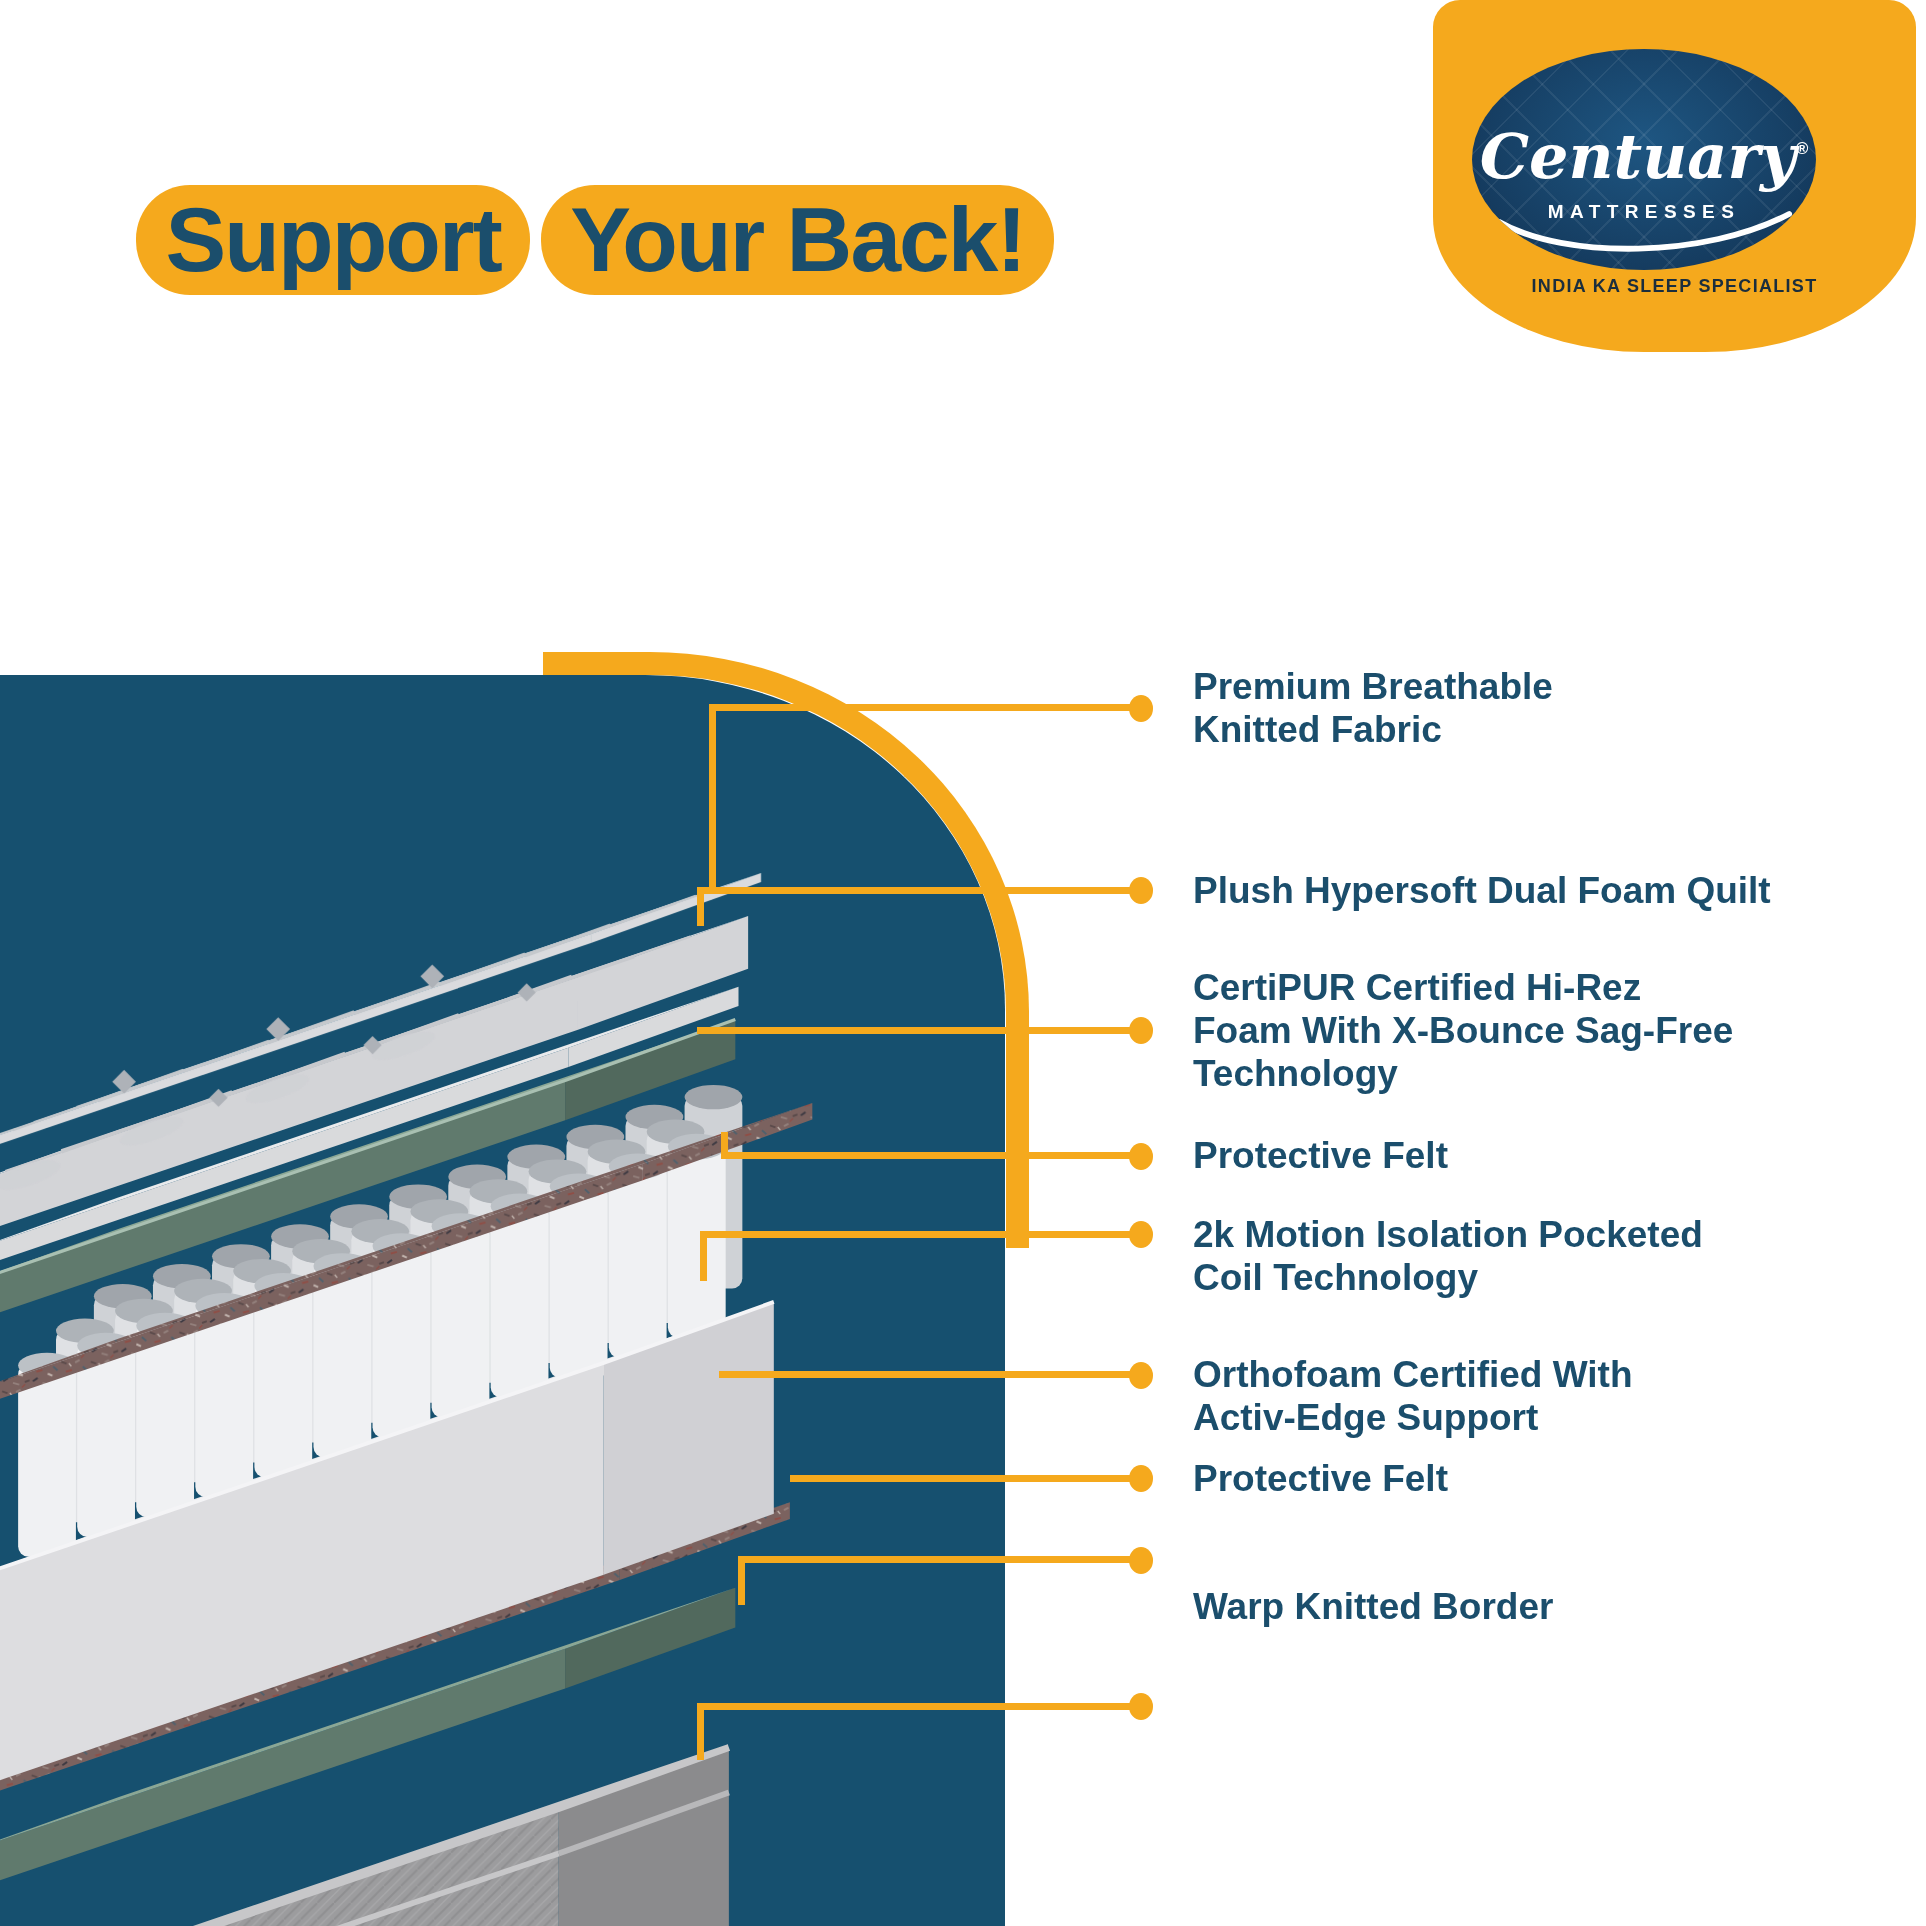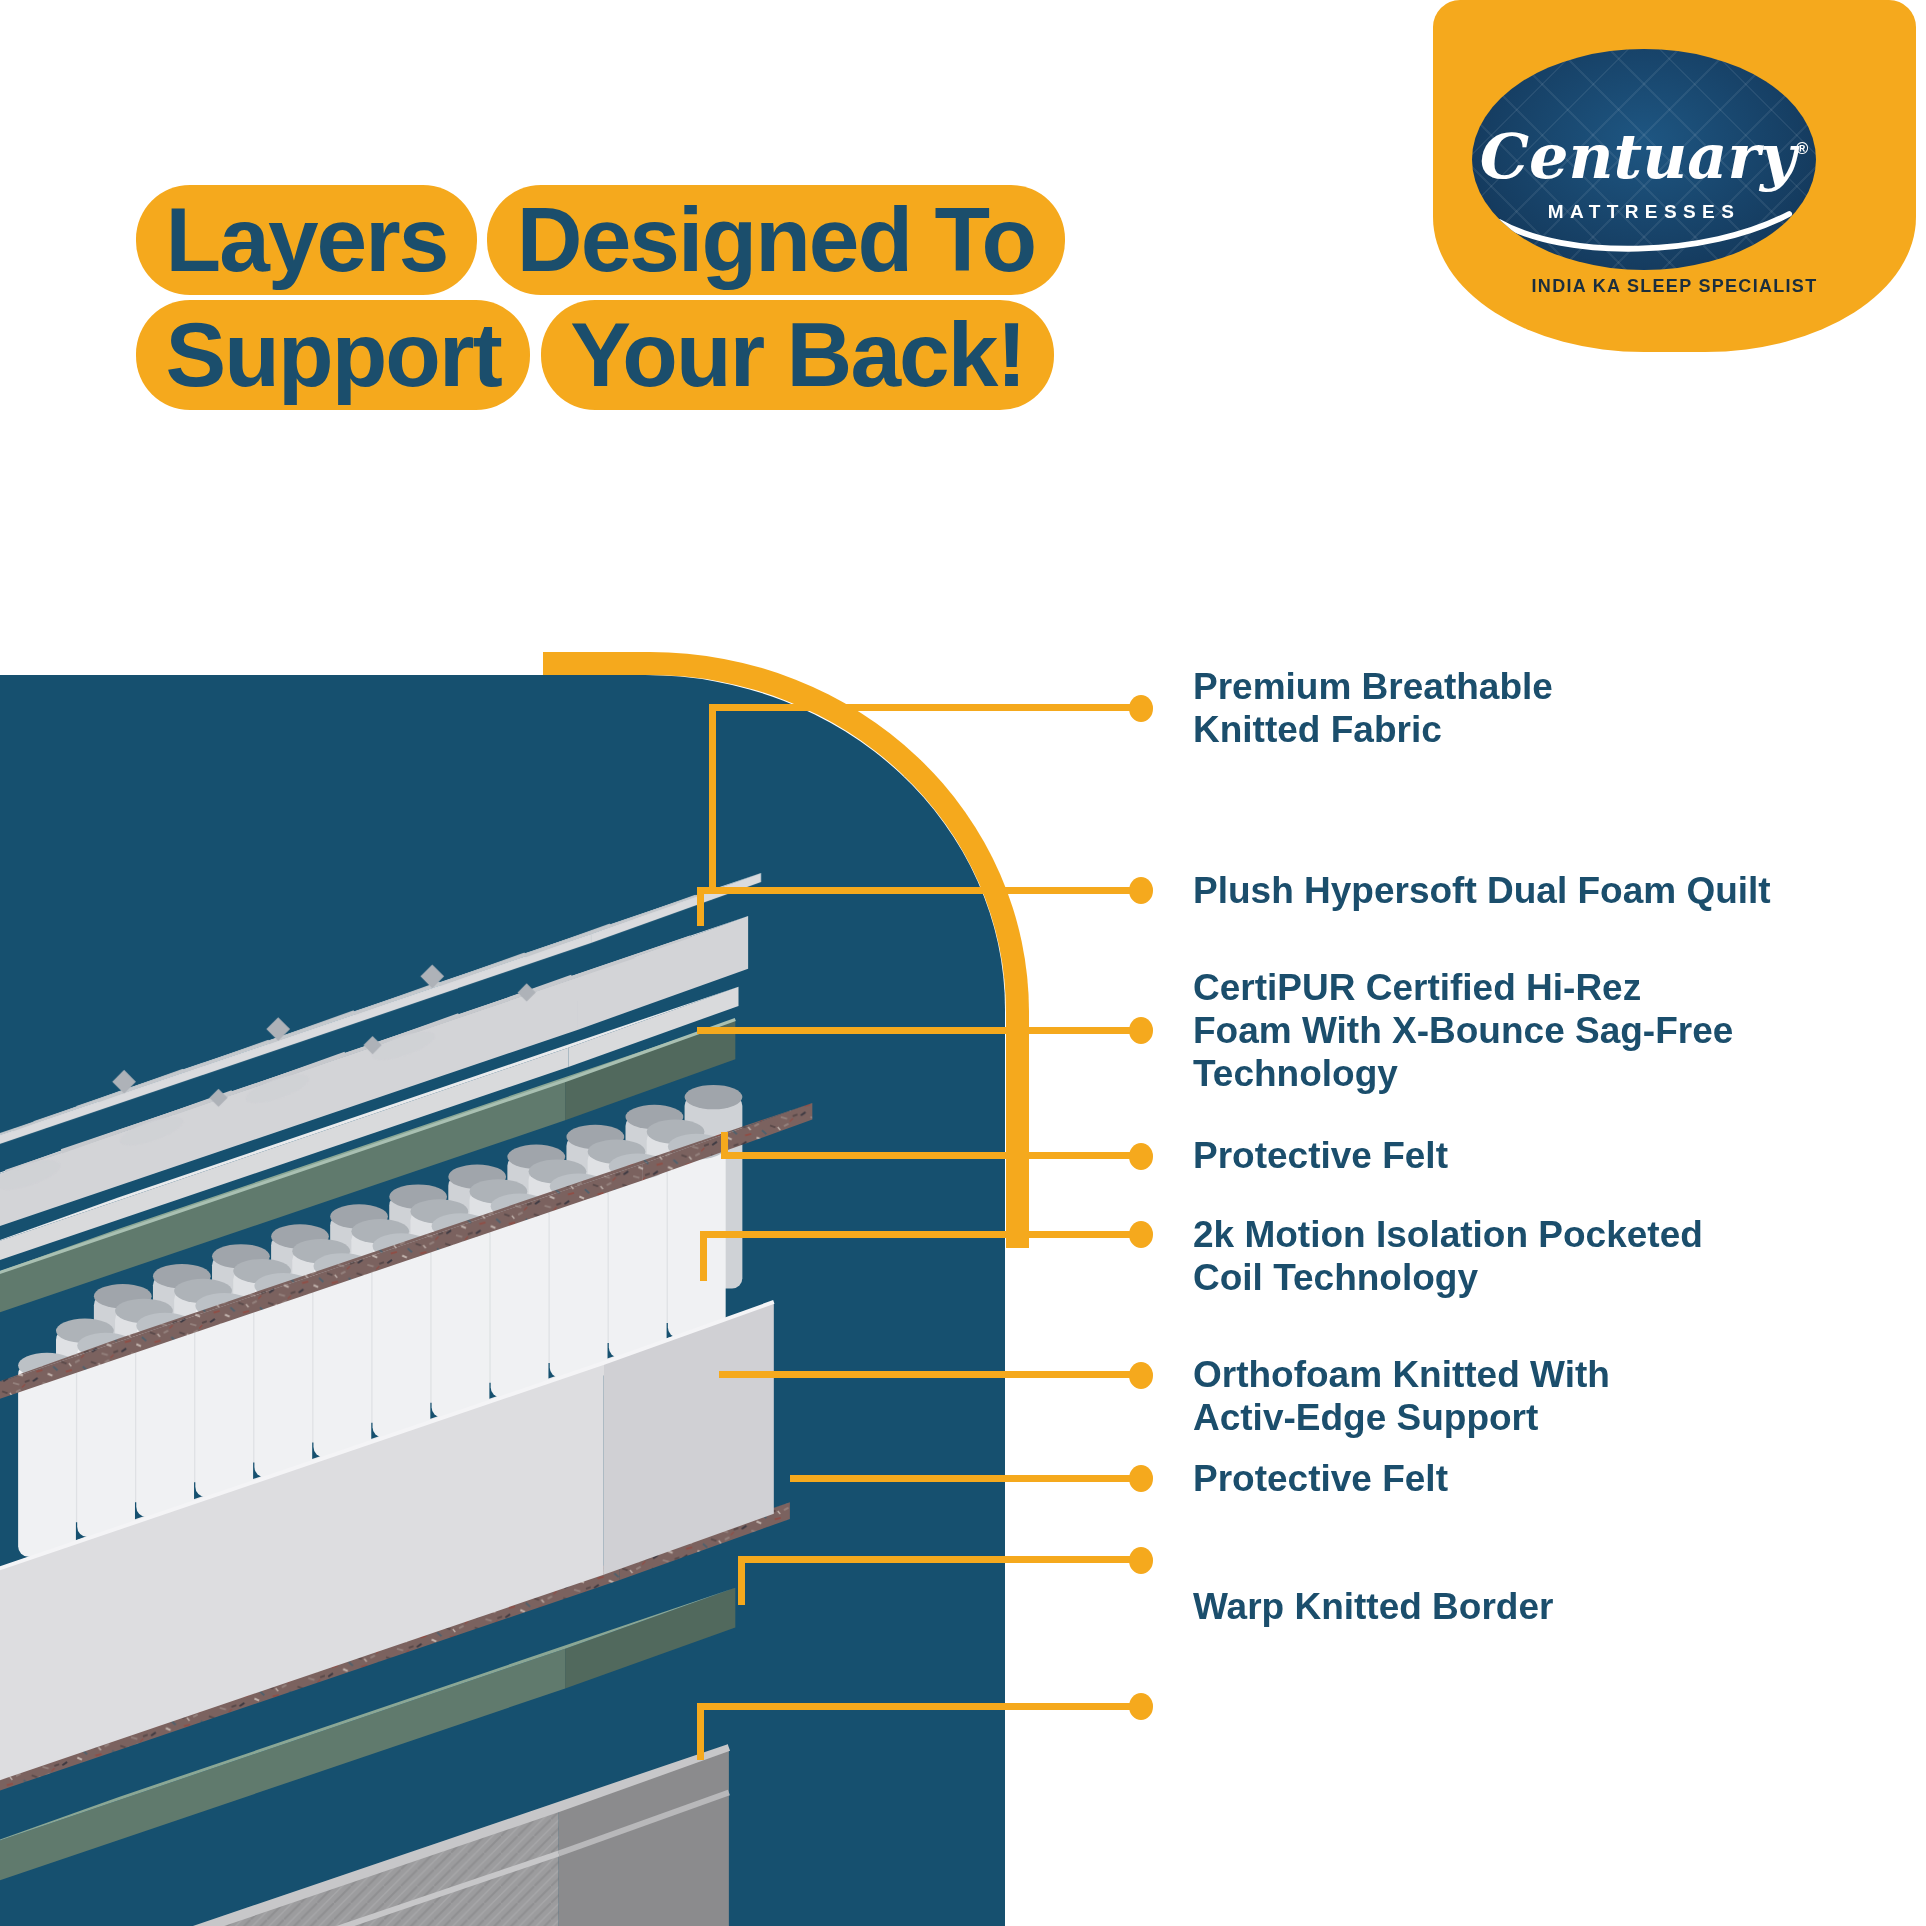--- a/index.html
+++ b/index.html
@@ -47,24 +47,20 @@
   .lbl{position:absolute;left:1193px;color:var(--textblue);font-size:37px;font-weight:700;
        line-height:43px;white-space:pre-line;letter-spacing:0;}
   .mattress{position:absolute;left:0;top:674px;}
 </style>
 </head>
 <body>
 
 <div class="stage">
 
   <div class="headline">
-    <div class="hrow">
-      <span class="pill">Layers</span>
-      <span class="pill">Designed To</span>
-    </div>
     <div class="hrow">
       <span class="pill">Support</span>
       <span class="pill">Your Back!</span>
     </div>
   </div>
 
   <div class="badge">
     <div class="badge-ellipse">
       <div class="brand"><span>Centuary</span><span class="reg">®</span></div>
       <div class="brand-sub">MATTRESSES</div>
@@ -315,19 +311,19 @@
 
   <div class="lbl" style="top:665px;">Premium Breathable
 Knitted Fabric</div>
   <div class="lbl" style="top:869px;">Plush Hypersoft Dual Foam Quilt</div>
   <div class="lbl" style="top:966px;">CertiPUR Certified Hi-Rez
 Foam With X-Bounce Sag-Free
 Technology</div>
   <div class="lbl" style="top:1134px;">Protective Felt</div>
   <div class="lbl" style="top:1213px;">2k Motion Isolation Pocketed
 Coil Technology</div>
-  <div class="lbl" style="top:1353px;">Orthofoam Knitted With
+  <div class="lbl" style="top:1353px;">Orthofoam Certified With
 Activ-Edge Support</div>
   <div class="lbl" style="top:1457px;">Protective Felt</div>
   <div class="lbl" style="top:1585px;">Warp Knitted Border</div>
 
 </div>
 
 
 </body></html>

